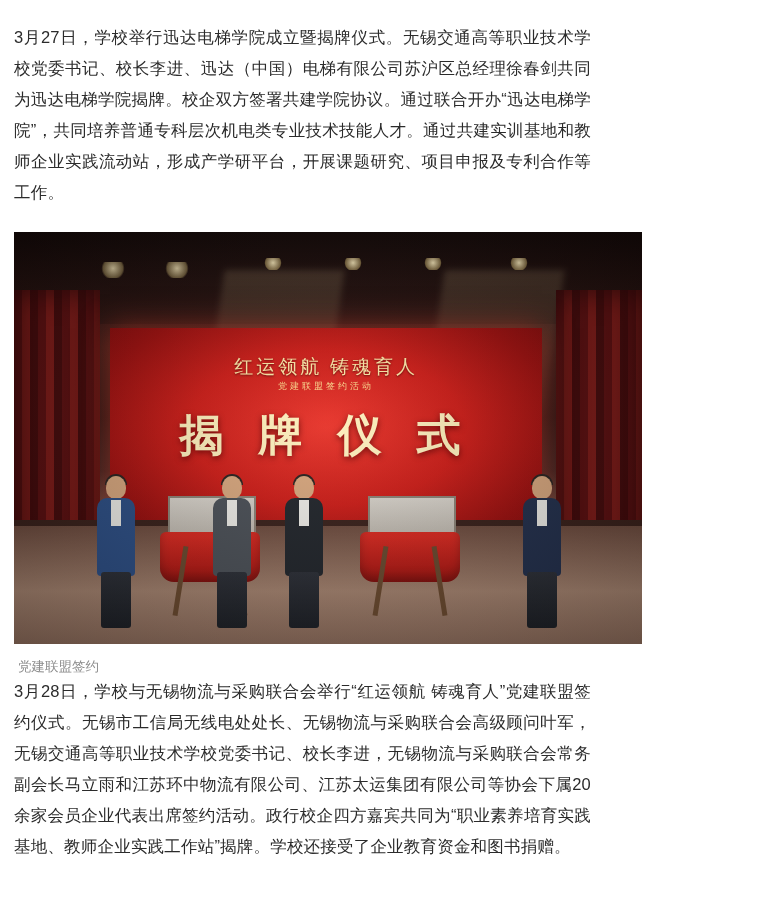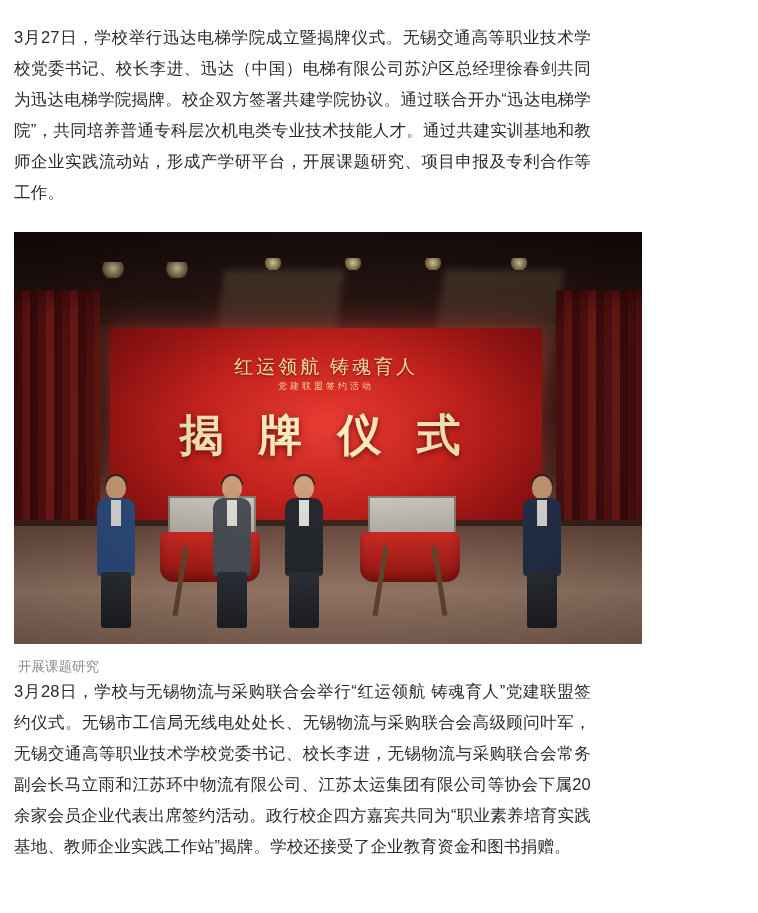--- a/index.html
+++ b/index.html
@@ -295,18 +295,18 @@
       <div class="person p4">
         <div class="hair"></div>
         <div class="head"></div>
         <div class="body"></div>
         <div class="shirt"></div>
         <div class="legs"></div>
       </div>
 
       <div class="photo-overlay"></div>
     </div>
-    <div class="caption">开展课题研究</div>
+    <div class="caption">党建联盟签约</div>
   </div>
 
   <p class="para para-2">3月28日，学校与无锡物流与采购联合会举行“红运领航 铸魂育人”党建联盟签约仪式。无锡市工信局无线电处处长、无锡物流与采购联合会高级顾问叶军，无锡交通高等职业技术学校党委书记、校长李进，无锡物流与采购联合会常务副会长马立雨和江苏环中物流有限公司、江苏太运集团有限公司等协会下属20余家会员企业代表出席签约活动。政行校企四方嘉宾共同为“职业素养培育实践基地、教师企业实践工作站”揭牌。学校还接受了企业教育资金和图书捐赠。</p>
 
 </div>
 
 </body></html>

